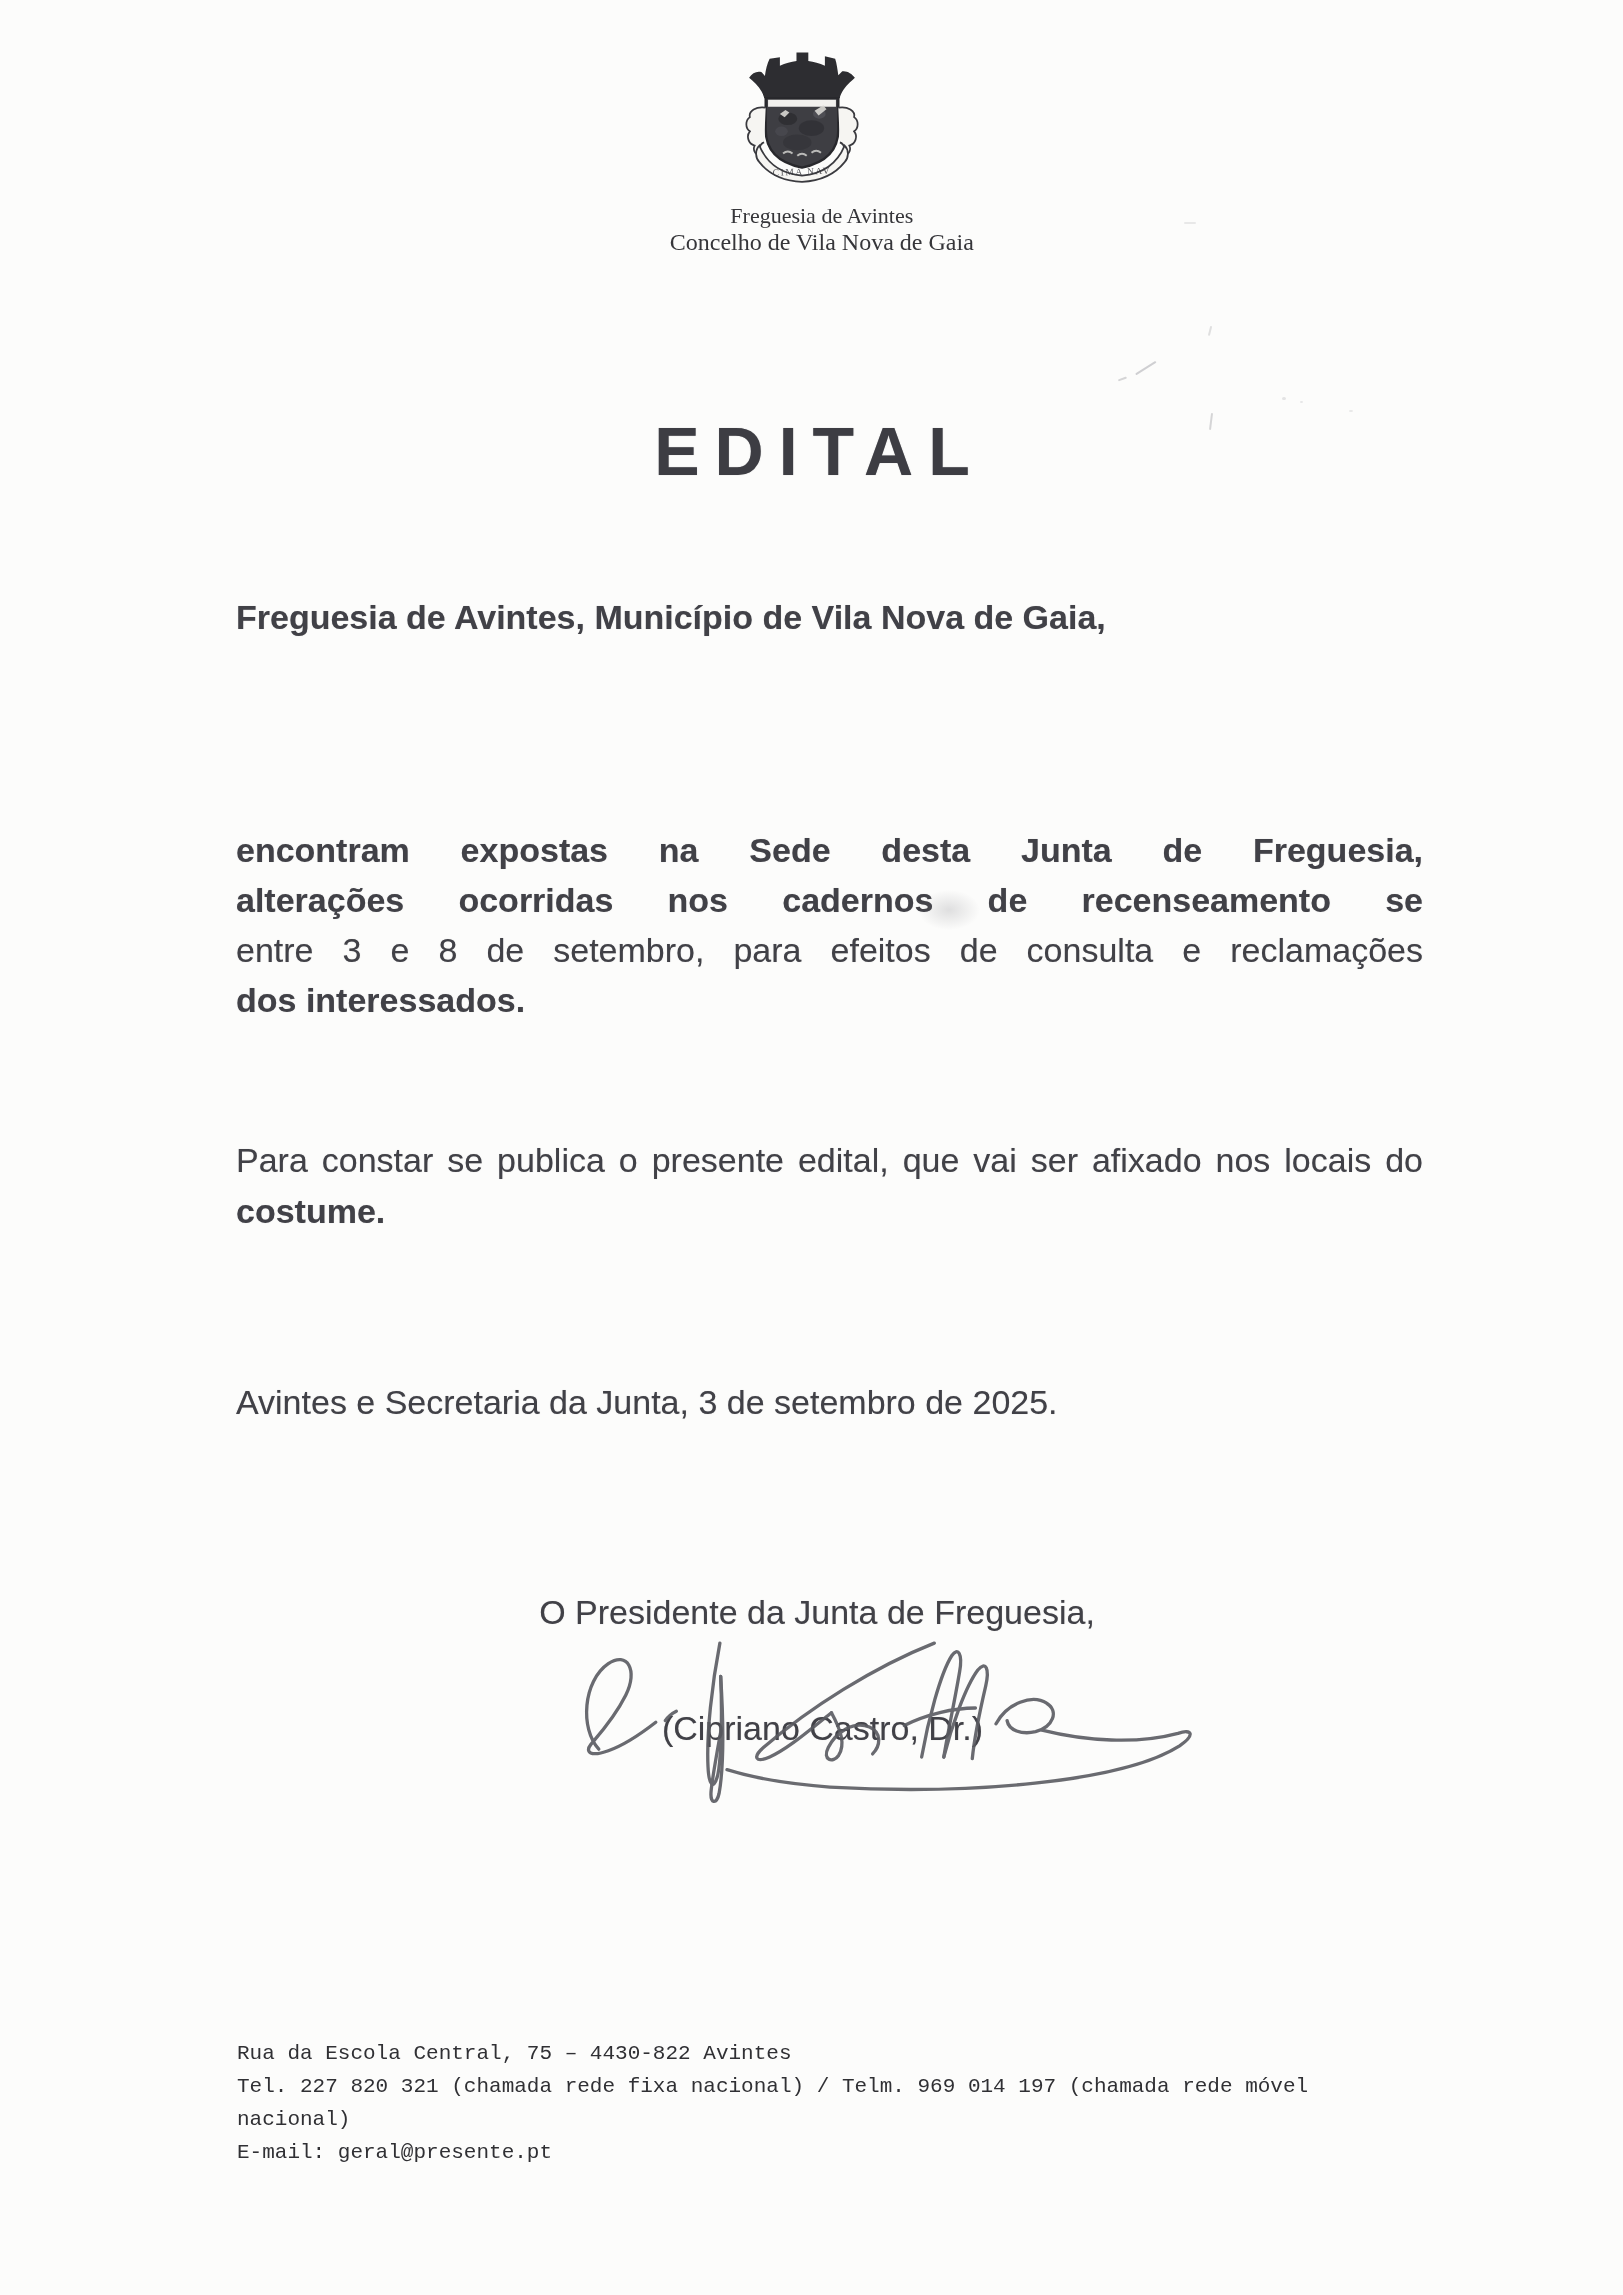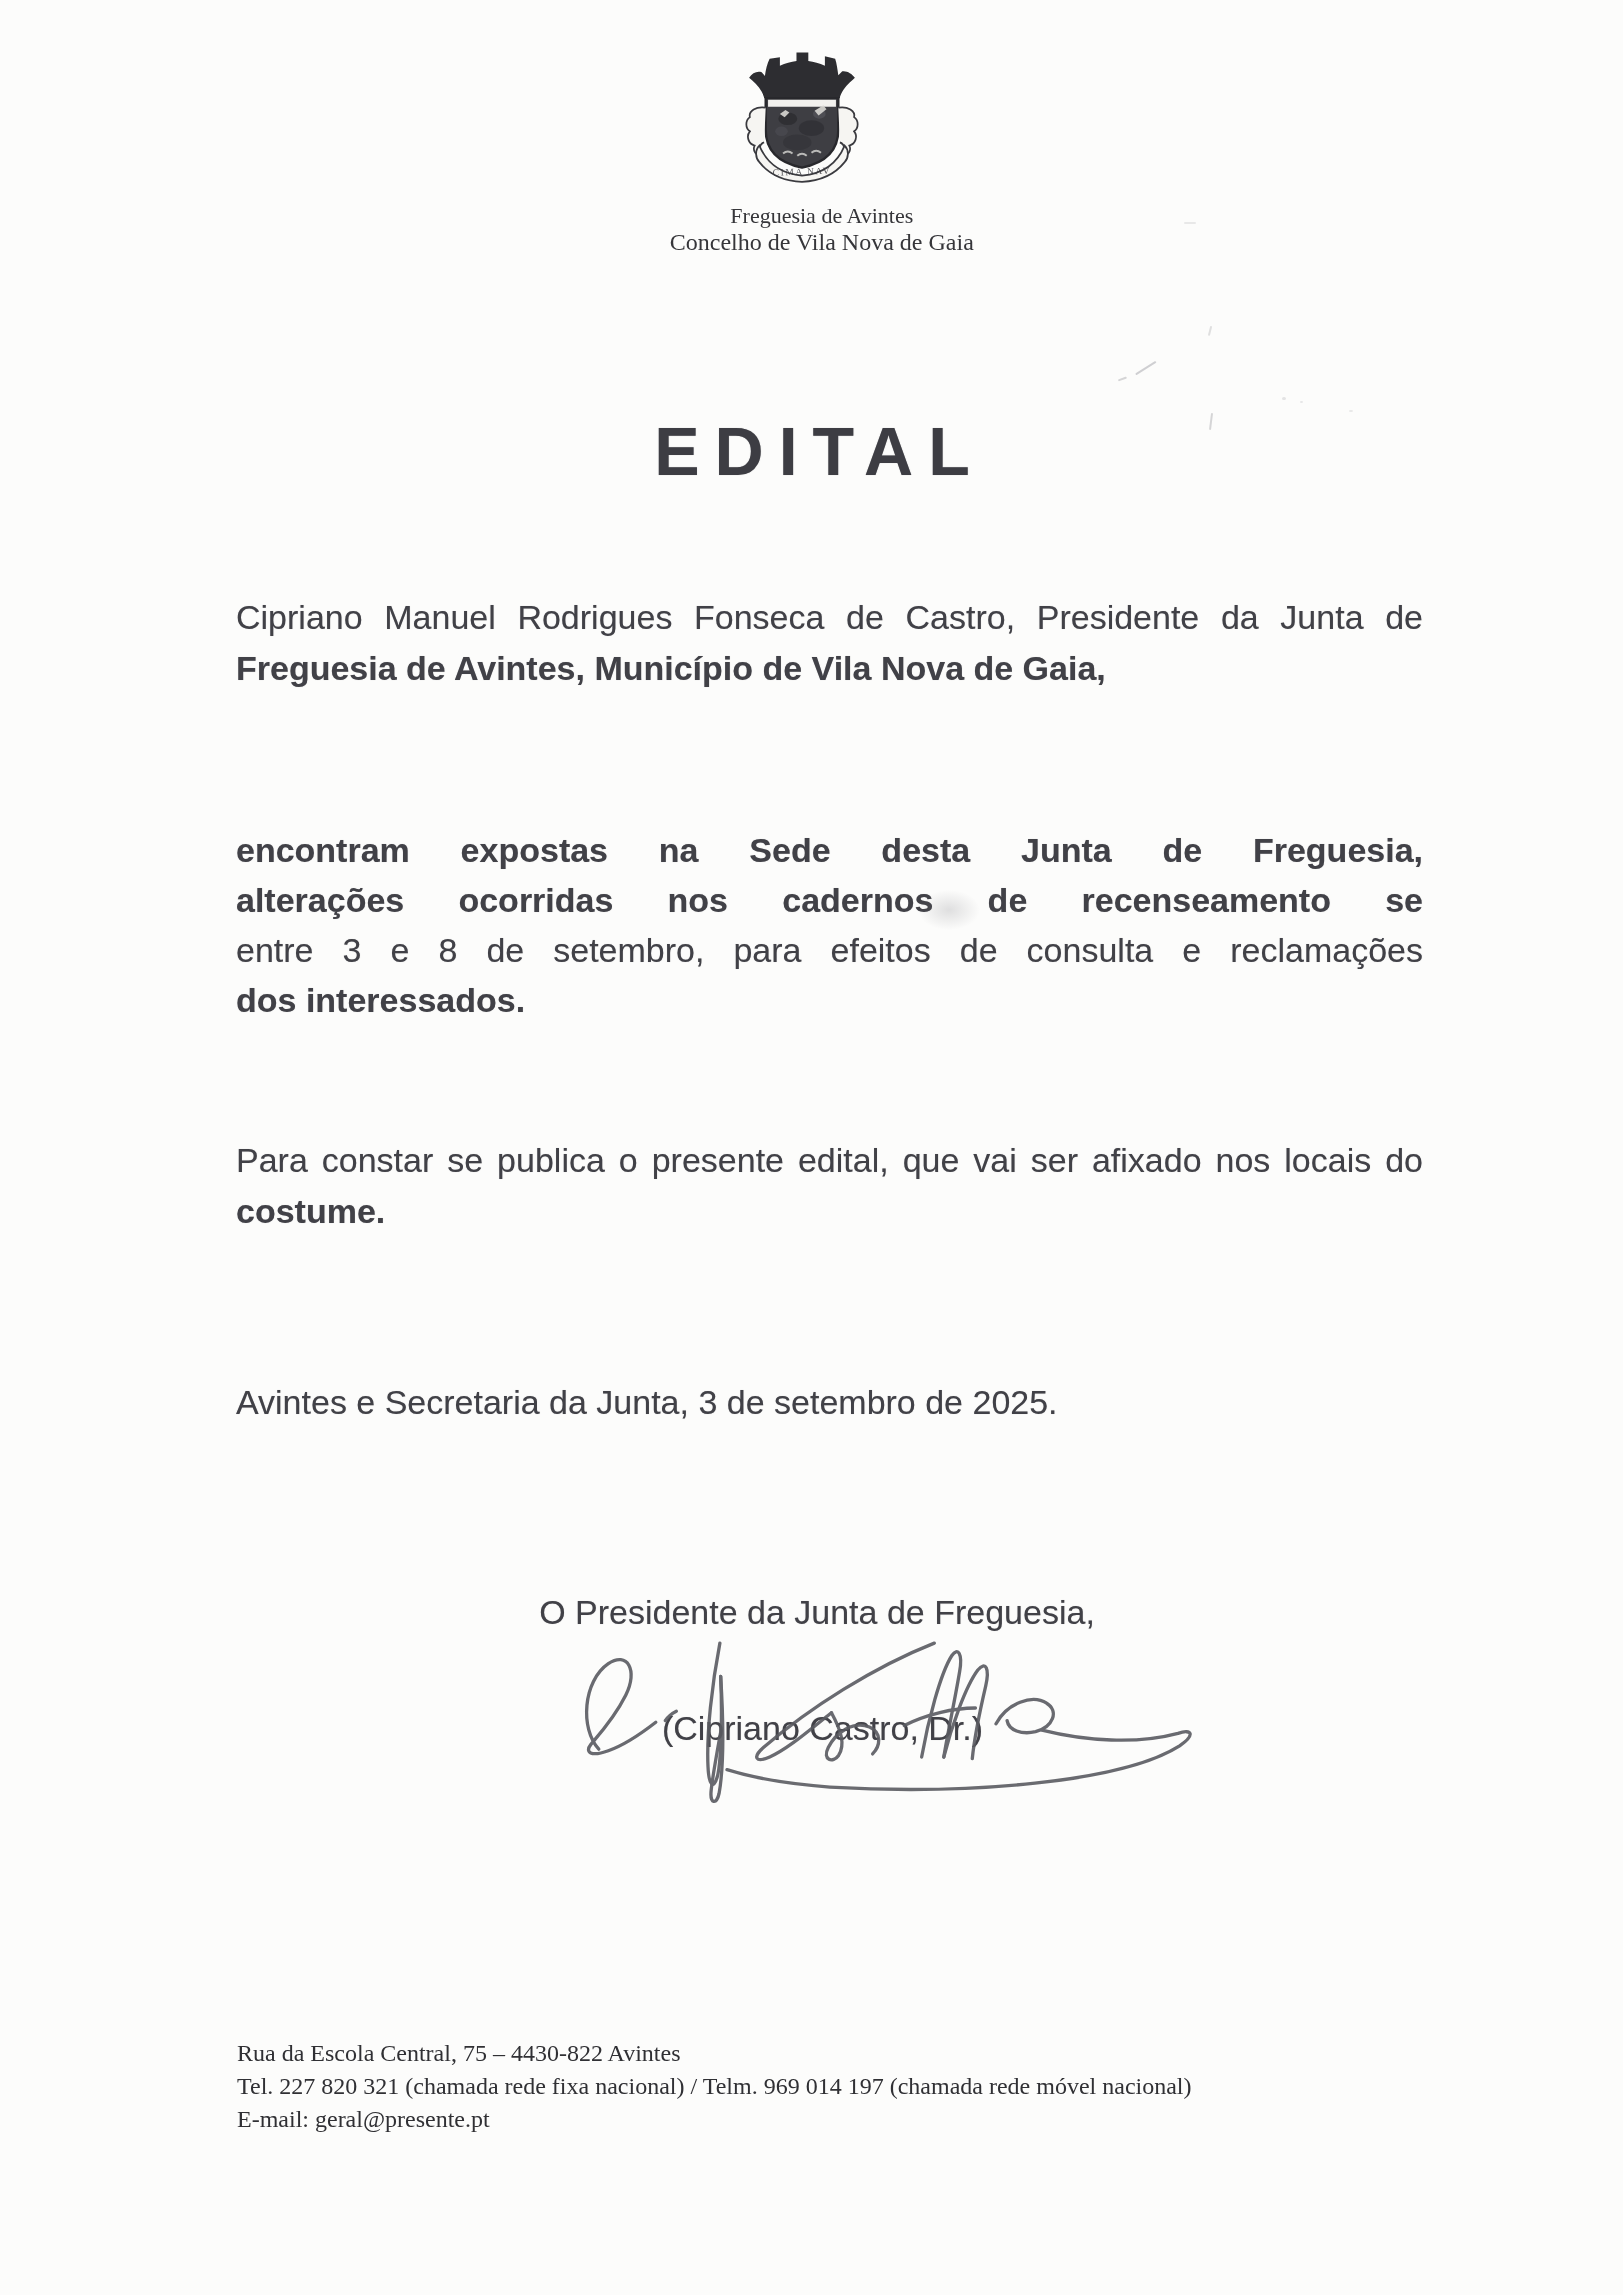--- a/index.html
+++ b/index.html
@@ -53,22 +53,22 @@
   #sig-name{
     position:absolute;left:0;right:0;top:1709px;
     text-align:center;transform:translateX(11px);
     font-size:34px;color:#414147;z-index:1;
     text-shadow:0 0 0.8px rgba(62,62,68,.35);
   }
   #sig-scrawl{position:absolute;left:564px;top:1632px;width:633px;height:186px;z-index:2;pointer-events:none;}
   
   #footer{
     position:absolute;left:237px;top:2037px;width:1187px;
-    font-family:Liberation Serif, serif;
-    font-size:24px;line-height:33px;color:#303034;
+    font-family:Liberation Mono, monospace;
+    font-size:21px;line-height:33px;color:#303034;
   }
   
   .artifact{position:absolute;background:#9a9aa0;border-radius:1.6px;}
   #a1{left:1134px;top:367px;width:24px;height:2.4px;transform:rotate(-32deg);opacity:.45;}
   #a2{left:1118px;top:378px;width:8.7px;height:2.4px;transform:rotate(-20deg);opacity:.4;}
   #a3{left:1209px;top:326px;width:2.4px;height:10.3px;transform:rotate(14deg);opacity:.3;}
   #a4{left:1210px;top:413px;width:2.4px;height:17.4px;transform:rotate(7deg);opacity:.4;}
   #a5{left:1282px;top:397px;width:4px;height:3.2px;opacity:.25;border-radius:50%;}
   #a6{left:1300px;top:401px;width:3.2px;height:2.4px;opacity:.22;border-radius:50%;}
   #a7{left:1349px;top:410px;width:4px;height:2.4px;opacity:.2;border-radius:50%;}
@@ -109,21 +109,20 @@
   </svg>
 
   <div id="org">
     <div class="l1">Freguesia de Avintes</div>
     <div class="l2">Concelho de Vila Nova de Gaia</div>
   </div>
 
   <div id="edital">EDITAL</div>
 
   <div id="p-intro" class="para">
-    <div class="jline">Cipriano Manuel Rodrigues Fonseca de Castro, Presidente da Junta de</div>
     <div class="lline">Freguesia de Avintes, Município de Vila Nova de Gaia,</div>
   </div>
 
   <div id="p-notice" class="para">
     <div class="jline b">encontram expostas na Sede desta Junta de Freguesia,</div>
     <div class="jline b">alterações ocorridas nos cadernos de recenseamento se</div>
     <div class="jline">entre 3 e 8 de setembro, para efeitos de consulta e reclamações</div>
     <div class="lline">dos interessados.</div>
   </div>
 

